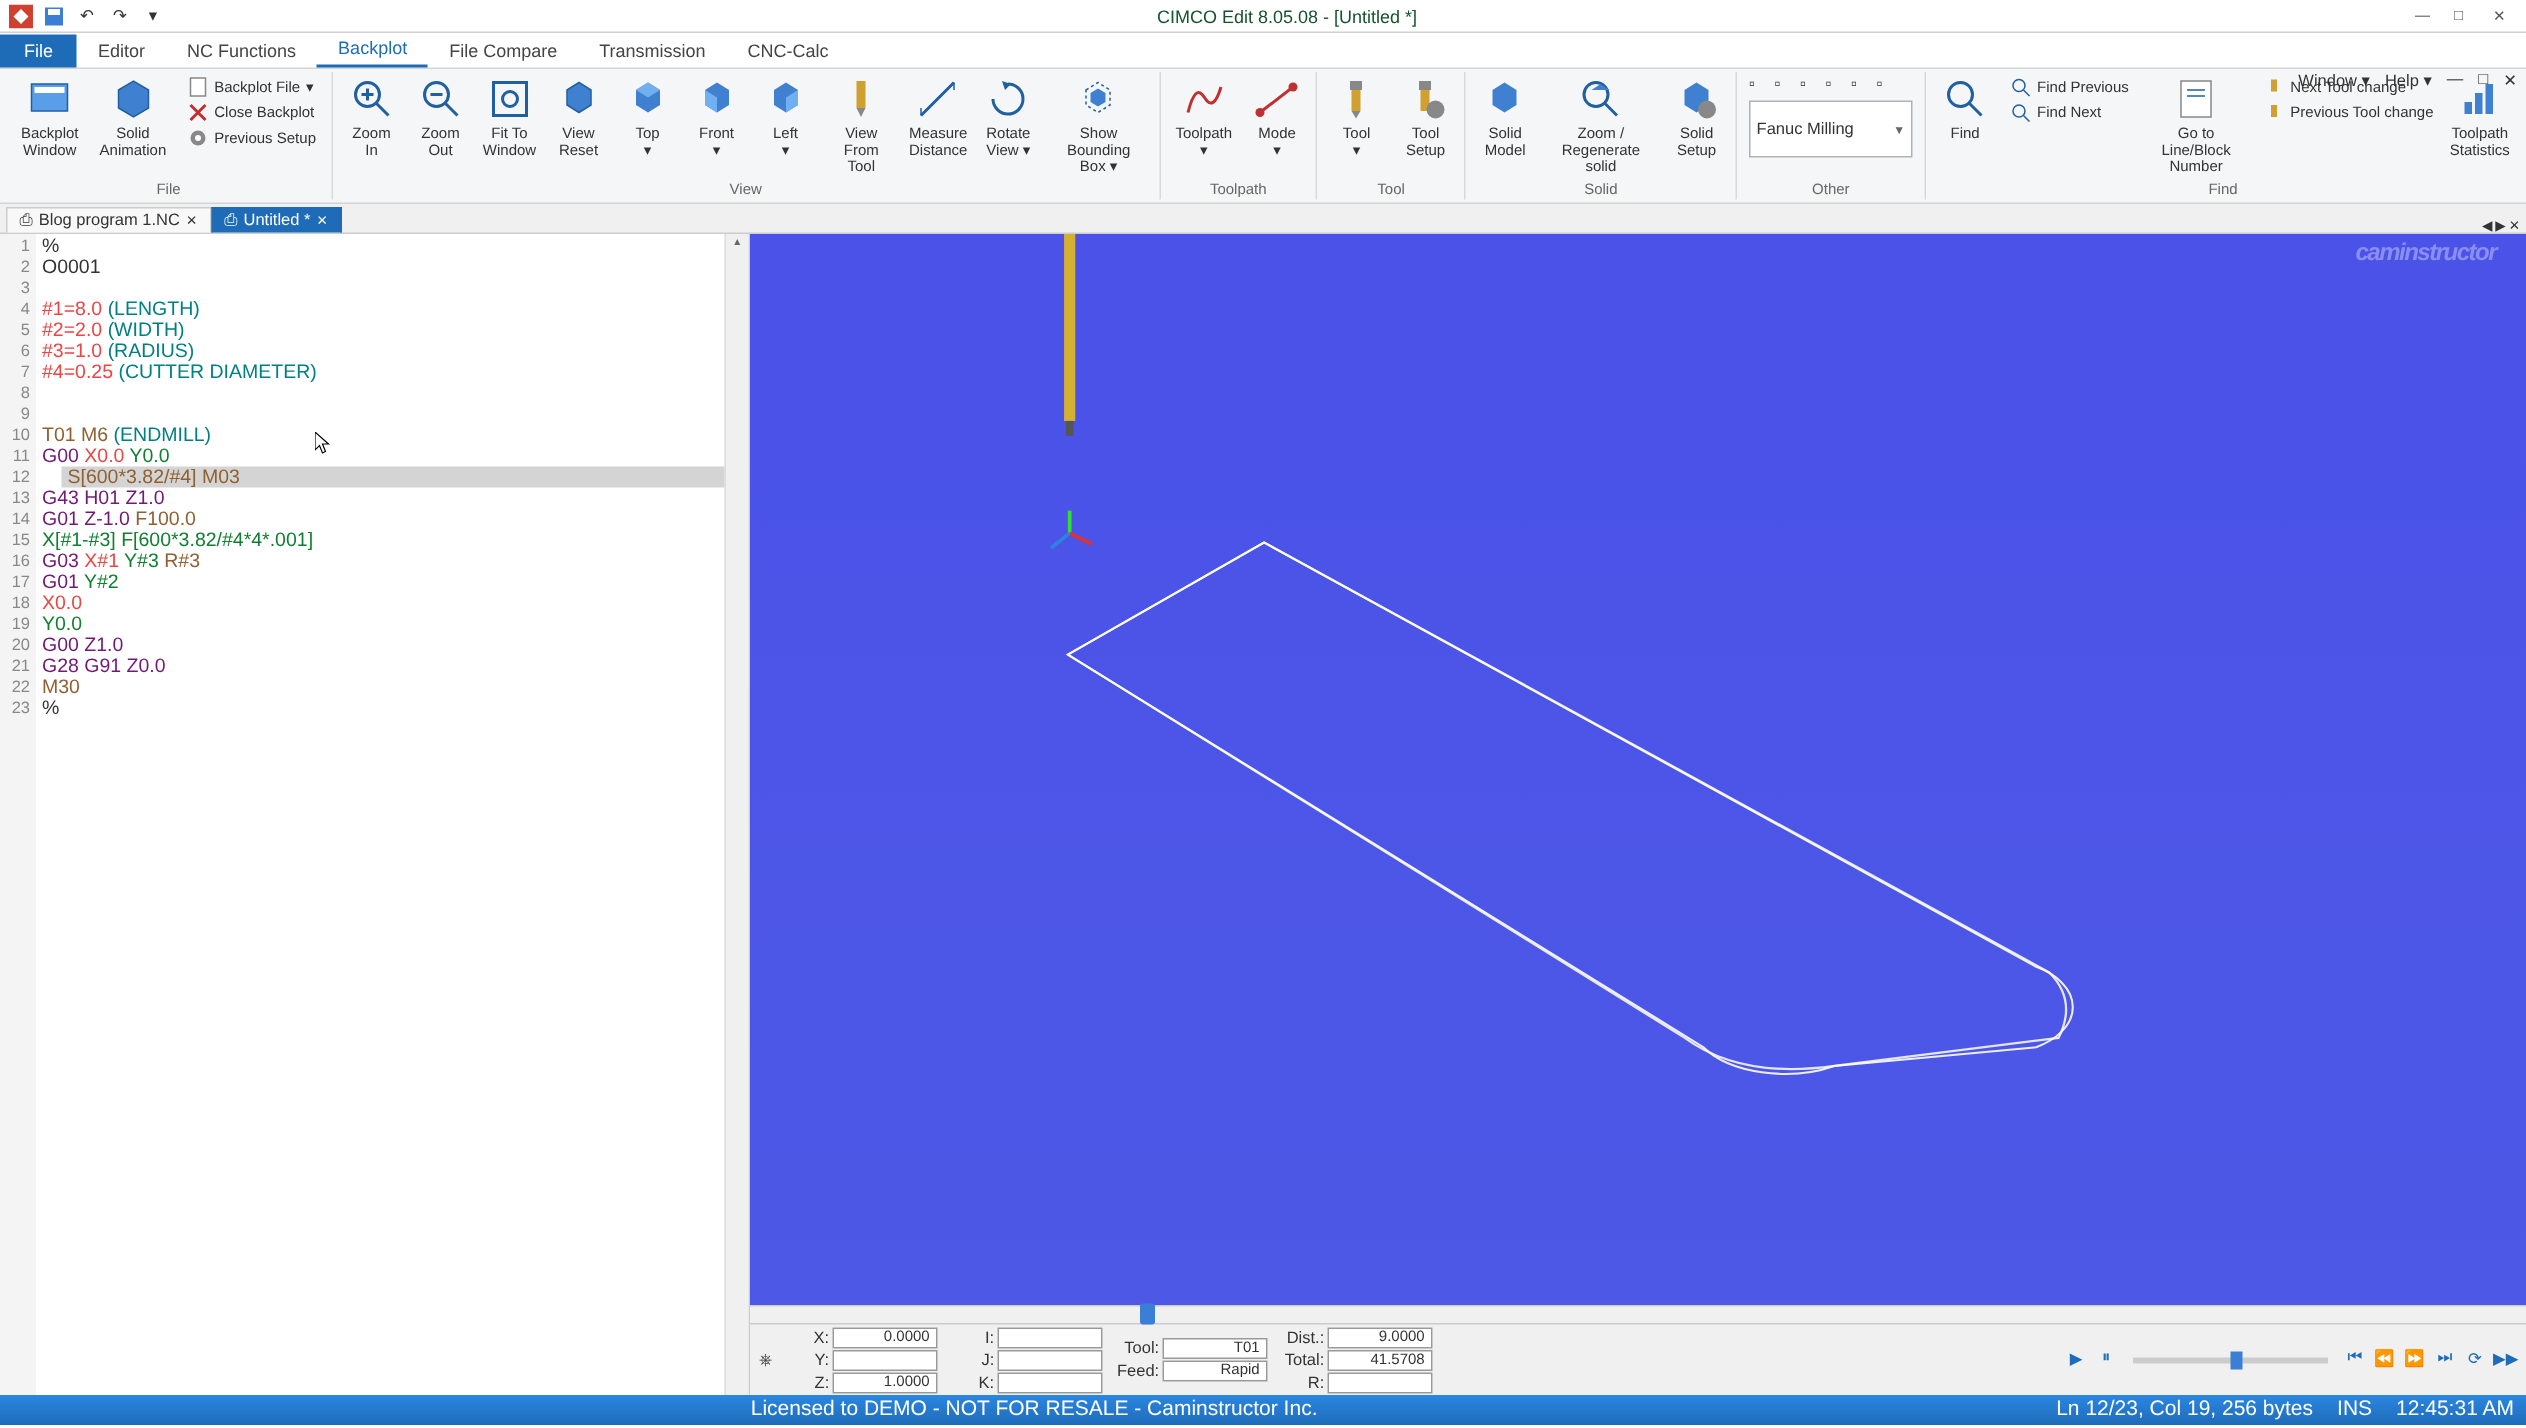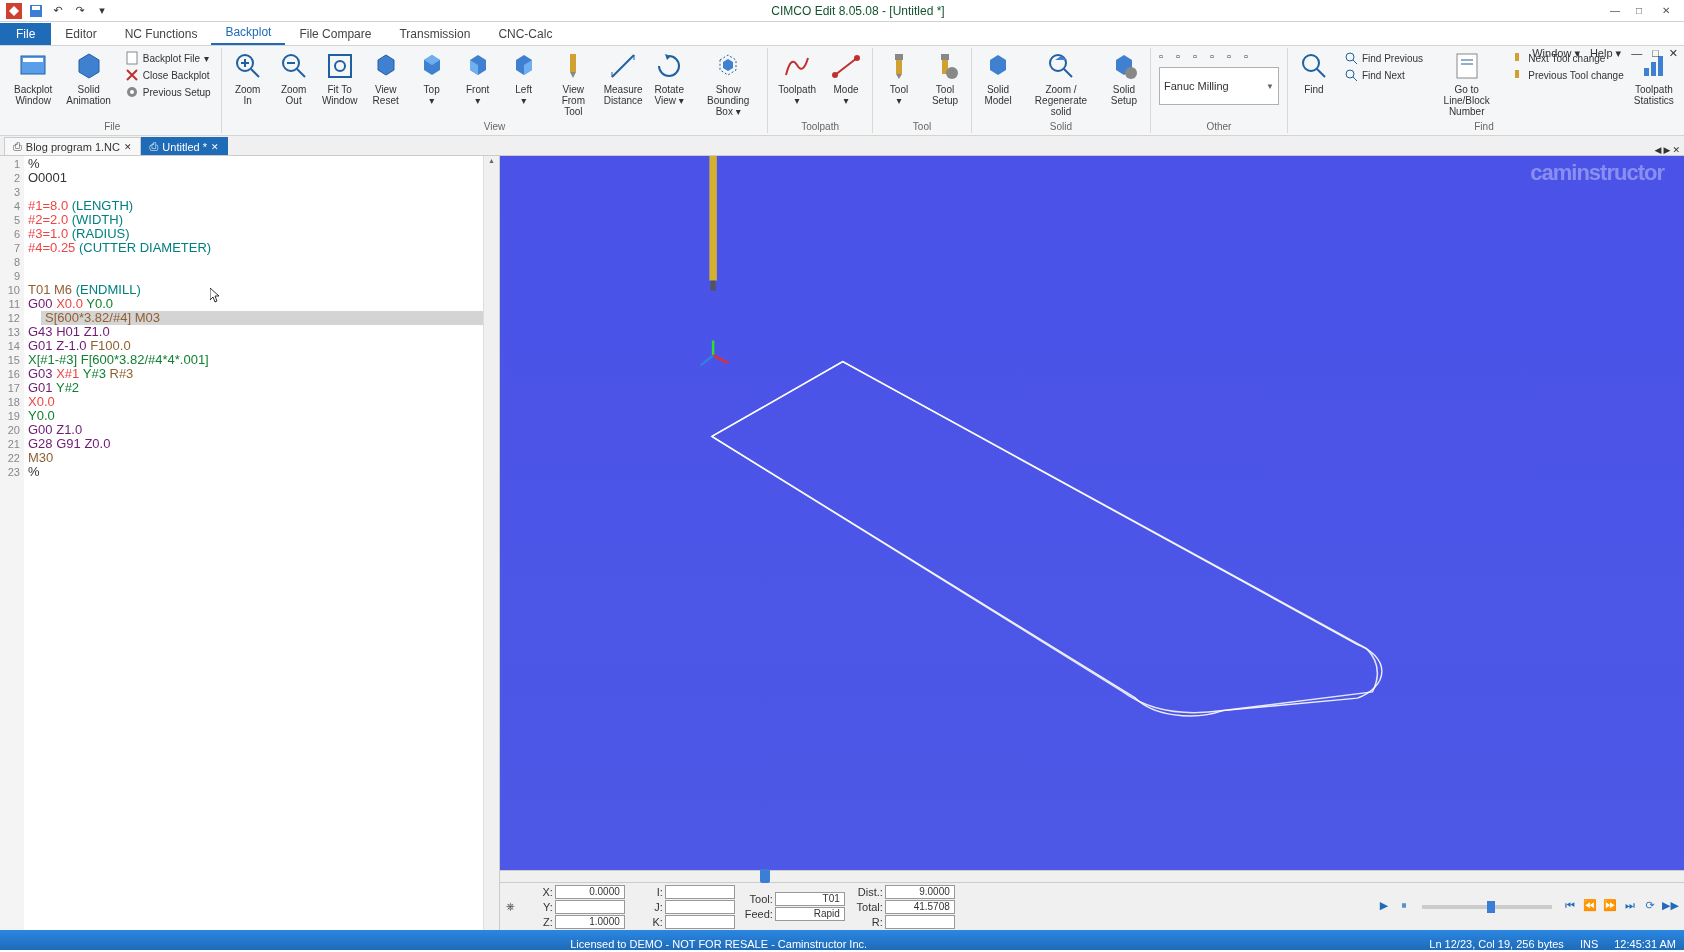--- a/index.html
+++ b/index.html
@@ -22,58 +22,58 @@
 .ribbon { height: 90px; background: #f5f6f7; border-bottom: 1px solid #d4d4d4; display: flex; padding: 2px 4px; }
 .ribbon-group { display: flex; flex-direction: column; border-right: 1px solid #d9d9d9; padding: 0 4px; }
 .ribbon-group-content { flex: 1; display: flex; align-items: flex-start; gap: 2px; }
 .ribbon-group-label { text-align: center; font-size: 10px; color: #666; padding-bottom: 1px; }
 .big-btn { display: flex; flex-direction: column; align-items: center; justify-content: center; padding: 2px 6px; cursor: pointer; min-width: 44px; }
 .big-btn .icon { width: 32px; height: 32px; margin-bottom: 2px; }
 .big-btn .lbl { font-size: 10px; text-align: center; line-height: 11px; white-space: pre-line; }
 .small-btn-col { display: flex; flex-direction: column; gap: 1px; padding: 2px 4px; }
 .small-btn { display: flex; align-items: center; gap: 4px; font-size: 10px; cursor: pointer; padding: 1px 2px; white-space: nowrap; }
 .mini-icon { width: 14px; height: 14px; }
-.dropdown-box { width: 120px; height: 20px; border: 1px solid #b0b0b0; background: #fff; font-size: 11px; padding: 18px 4px; display: flex; align-items: center; justify-content: space-between; }
+.dropdown-box { width: 109px; height: 20px; border: 1px solid #b0b0b0; background: #fff; font-size: 11px; padding: 18px 4px; display: flex; align-items: center; justify-content: space-between; }
 .dropdown-arrow { font-size: 8px; color: #666; }
 
 .doc-tabs { height: 20px; background: #f0f0f0; border-bottom: 1px solid #ccc; display: flex; align-items: flex-end; padding-left: 4px; position: relative; }
 .doc-tab { padding: 2px 8px; font-size: 11px; border: 1px solid #ccc; border-bottom: none; background: #f8f8f8; cursor: pointer; display: flex; align-items: center; gap: 4px; }
 .doc-tab.active { background: #1e6bb8; color: #fff; border-color: #1e6bb8; }
 .doc-tab-close { font-size: 9px; cursor: pointer; }
 .doc-tab-right { position: absolute; right: 4px; display: flex; gap: 2px; font-size: 9px; }
 
 .workspace { display: flex; height: calc(100vh - 178px); }
 .editor { width: 500px; display: flex; background: #fff; font-family: 'Consolas', monospace; font-size: 13px; border-right: 1px solid #ccc; position: relative; }
 .gutter { width: 24px; background: #f4f4f4; text-align: right; color: #888; padding-right: 4px; font-size: 11px; line-height: 14px; padding-top: 1px; }
 .code { flex: 1; white-space: pre; line-height: 14px; padding-top: 1px; }
 .code-line { padding-left: 4px; }
 .code-line.sel { background: #d4d4d4; margin-left: 17px; }
 .editor-scroll { position: absolute; right: 0; top: 0; width: 16px; height: 100%; background: #f0f0f0; border-left: 1px solid #ddd; }
 .scroll-arrow { height: 14px; text-align: center; font-size: 8px; color: #666; cursor: pointer; }
 
 .viewport-wrap { flex: 1; display: flex; flex-direction: column; }
 .viewport { flex: 1; background: linear-gradient(180deg, #4a52e8 0%, #4d58e6 100%); position: relative; }
-.watermark { position: absolute; right: 20px; top: 4px; font-size: 22px; font-weight: bold; color: rgba(255,255,255,0.35); letter-spacing: -1px; }
+.watermark { position: absolute; right: 20px; top: 4px; font-size: 16px; font-style: italic; font-weight: bold; color: rgba(255,255,255,0.35); letter-spacing: -1px; }
 .viewport svg { position: absolute; inset: 0; }
 
 .timeline { height: 12px; background: #f0f0f0; position: relative; border-top: 1px solid #ccc; }
 .timeline-handle { position: absolute; top: -2px; left: 22%; width: 10px; height: 14px; background: #3a7ed6; border-radius: 2px; }
 
 .coord-bar { height: 48px; background: #f0f0f0; display: flex; align-items: center; padding: 2px 6px; gap: 6px; font-size: 11px; border-top: 1px solid #ccc; }
 .coord-col { display: flex; flex-direction: column; gap: 1px; }
 .coord-row { display: flex; align-items: center; gap: 2px; }
 .coord-lbl { width: 32px; text-align: right; }
 .coord-val { width: 70px; border: 1px solid #999; background: #fff; text-align: right; padding: 0 4px; height: 14px; font-size: 10px; }
 .spacer-flex { flex: 1; }
 .play-controls { display: flex; gap: 4px; align-items: center; }
 .play-btn { width: 16px; height: 16px; font-size: 11px; color: #1e6bb8; cursor: pointer; text-align: center; }
 .speed-slider { width: 130px; height: 4px; background: #ccc; position: relative; margin: 0 6px; }
 .speed-handle { position: absolute; top: -4px; left: 50%; width: 8px; height: 12px; background: #3a7ed6; }
 
-.statusbar { height: 20px; background: linear-gradient(180deg, #2b87e2 0%, #1e6bb8 100%); color: #fff; display: flex; align-items: flex-end; padding: 0 8px; font-size: 11px; }
+.statusbar { height: 20px; background: linear-gradient(180deg, #2b87e2 0%, #1e6bb8 100%); color: #fff; display: flex; align-items: flex-start; padding: 0 8px; font-size: 14px; }
 .status-center { flex: 1; text-align: center; }
 .status-right { display: flex; gap: 16px; }
 
 
 .c-red { color: #701a75; }
 .c-blue { color: #ef4444; }
 .c-green { color: #108030; }
 .c-teal { color: #008080; }
 .c-brown { color: #906030; }
 

